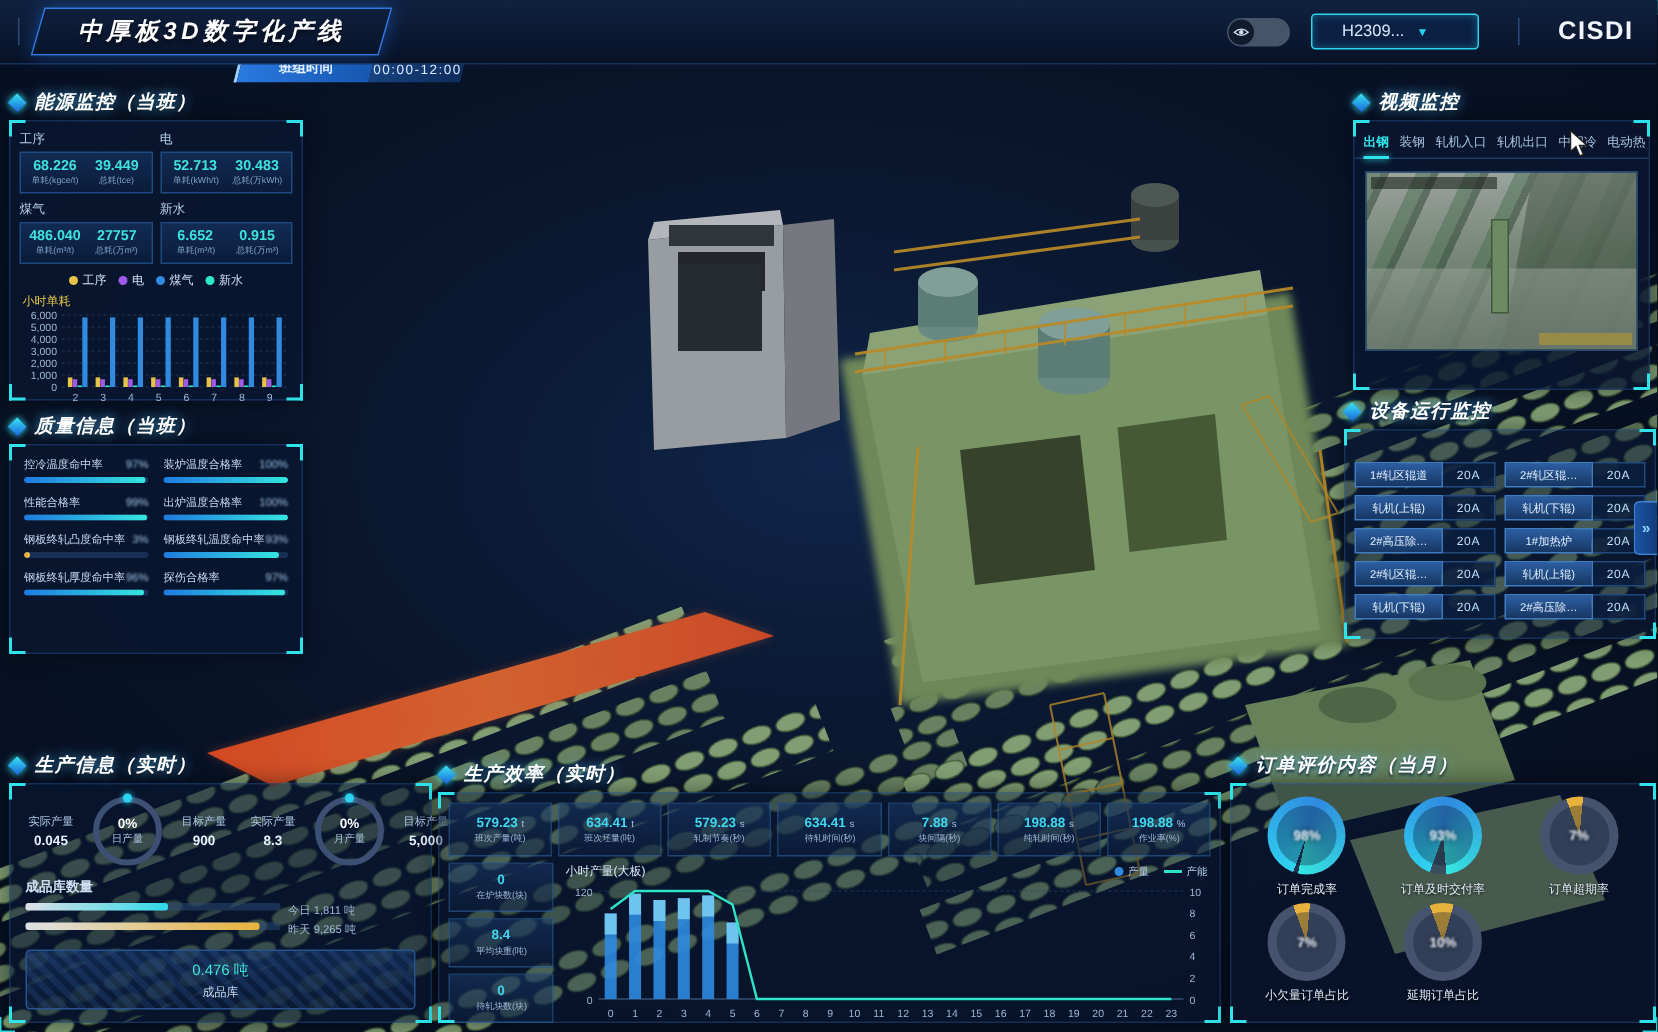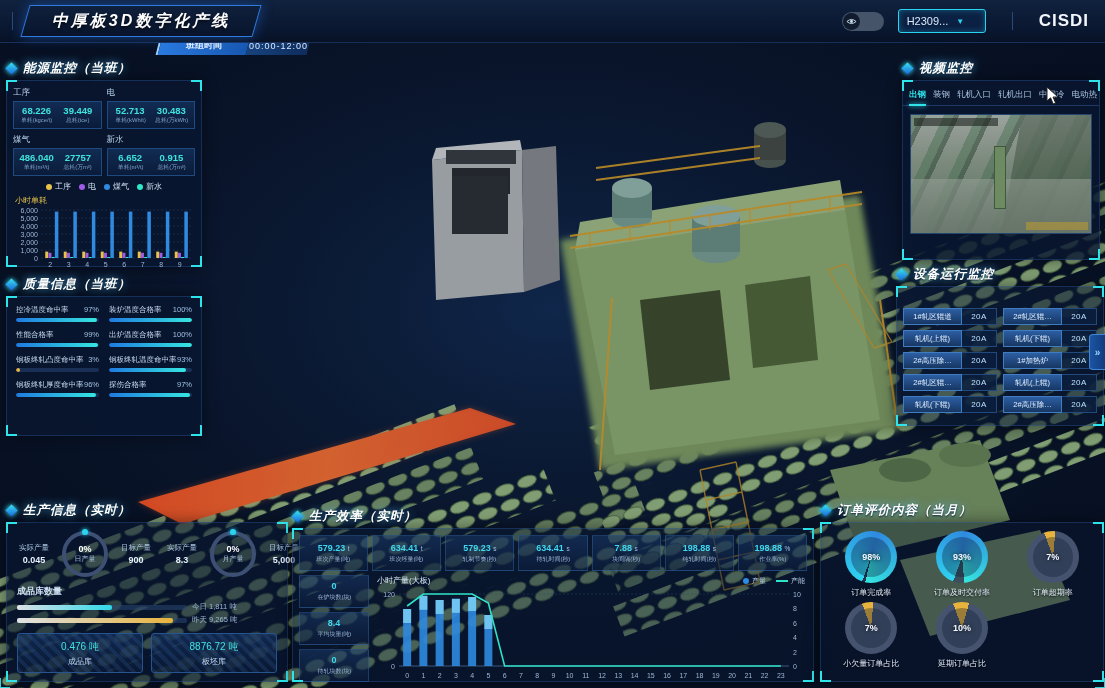--- a/index.html
+++ b/index.html
@@ -20,21 +20,21 @@
   .hdr-divider{width:1px;height:18px;background:#2a4a7a;margin:0 12px;}
   .title-plate{position:relative;height:30px;padding:0 26px;display:flex;align-items:center;
                background:linear-gradient(90deg,#1d66d8 0%,#11folk 0%,#123f8f 60%,#0c2a66 100%);
                transform:skewX(-16deg);border:1px solid #2f7ae0;box-shadow:0 0 12px rgba(40,120,240,.45);}
   .title-plate span{transform:skewX(16deg);font-size:16px;font-weight:bold;font-style:italic;
                color:#fff;letter-spacing:3px;text-shadow:0 2px 3px rgba(0,0,0,.6);}
   .hdr-right{margin-left:auto;display:flex;align-items:center;gap:14px;margin-right:16px;}
   .toggle{width:42px;height:19px;border-radius:10px;background:#46546a;position:relative;cursor:pointer;}
   .toggle .knob{position:absolute;left:1px;top:1px;width:17px;height:17px;border-radius:50%;
                 background:#101b2e;display:flex;align-items:center;justify-content:center;}
-  .dropdown{display:flex;align-items:center;gap:8px;min-width:70px;height:22px;padding:0 8px;
+  .dropdown{display:flex;align-items:center;gap:8px;min-width:70px;height:22px;padding:0 20px;
             border:1px solid #2ad4f0;border-radius:3px;background:rgba(12,34,70,.85);
             font-size:11px;color:#d9e8fb;cursor:pointer;box-shadow:0 0 6px rgba(42,212,240,.35) inset;}
   .dropdown .caret{font-size:8px;color:#2ad4f0;}
   .brand{font-size:17px;font-weight:bold;letter-spacing:1px;color:#f2f6fc;}
 
   
   .panel{position:absolute;z-index:20;background:rgba(8,22,48,.82);
          border:1px solid rgba(52,110,190,.3);box-shadow:0 0 14px rgba(0,0,0,.45);}
   .panel.glass{background:rgba(9,24,50,.58);}
   .corner{position:absolute;width:9px;height:9px;border:0 solid #2fe3ea;z-index:2;}
@@ -130,21 +130,21 @@
   .pgroup{display:flex;align-items:center;gap:5px;}
   .pstat{text-align:center;width:46px;}
   .pstat .pl{font-size:7.5px;color:#a9c2de;white-space:nowrap;filter:blur(.3px);}
   .pstat .pv{font-size:9px;font-weight:bold;color:#e8f2ff;margin-top:2px;filter:blur(.5px);}
   .ring{position:relative;width:46px;height:46px;border-radius:50%;border:4px solid #3d4f73;box-sizing:border-box;
         display:flex;flex-direction:column;align-items:center;justify-content:center;}
   .ring .tick{position:absolute;top:-6px;left:50%;margin-left:-3px;width:6px;height:6px;border-radius:50%;background:#2ad4f0;box-shadow:0 0 4px #2ad4f0;}
   .ring .rp{font-size:9px;font-weight:bold;color:#fff;}
   .ring .rl{font-size:7px;color:#a9c2de;}
   .inv-label{font-size:9px;color:#cfe0f4;font-weight:bold;margin:6px 0 4px 10px;}
-  .ibar{display:flex;align-items:center;gap:5px;margin:3px 10px;}
+  .ibar{display:flex;gap:5px;margin:3px 10px;}
   .itrack{position:relative;height:5px;background:rgba(46,76,120,.5);border-radius:2px;flex:0 0 auto;}
   .ifill{position:absolute;left:0;top:0;height:100%;border-radius:2px;}
   .ibar .itxt{font-size:7.5px;color:#9fb8d6;white-space:nowrap;filter:blur(.4px);}
   .icards{display:flex;gap:8px;margin:8px 10px 0;}
   .icard{flex:1;height:38px;border:1px solid #27548e;border-radius:3px;position:relative;
       background:
         repeating-linear-gradient(45deg,rgba(60,110,180,.18) 0 4px,transparent 4px 8px),
         linear-gradient(180deg,rgba(20,48,92,.7),rgba(10,26,54,.7));
       display:flex;flex-direction:column;align-items:center;justify-content:center;}
   .icard .cv2{font-size:10px;font-weight:normal;color:#3fe3de;filter:blur(.5px);}
@@ -709,24 +709,20 @@
             <div class="ifill" style="width: 92%; background: linear-gradient(90deg, rgba(255, 255, 255, 0.85), rgb(232, 179, 60));"></div>
           </div>
           <span class="itxt">昨天 9,265 吨</span>
         </div>
       </div>
     <div class="icards" id="invCards">
         <div class="icard">
           <div class="cv2">0.476 吨</div>
           <div class="cl2">成品库</div>
         </div>
-        <div class="icard">
-          <div class="cv2">8876.72 吨</div>
-          <div class="cl2">板坯库</div>
-        </div>
       </div>
   <i class="corner c-tl"></i>
       <i class="corner c-tr"></i>
       <i class="corner c-bl"></i>
       <i class="corner c-br"></i>
     </div>
 
   <div id="eff" class="panel glass">
     <div class="ptitle">
       <span class="diamond"></span>

